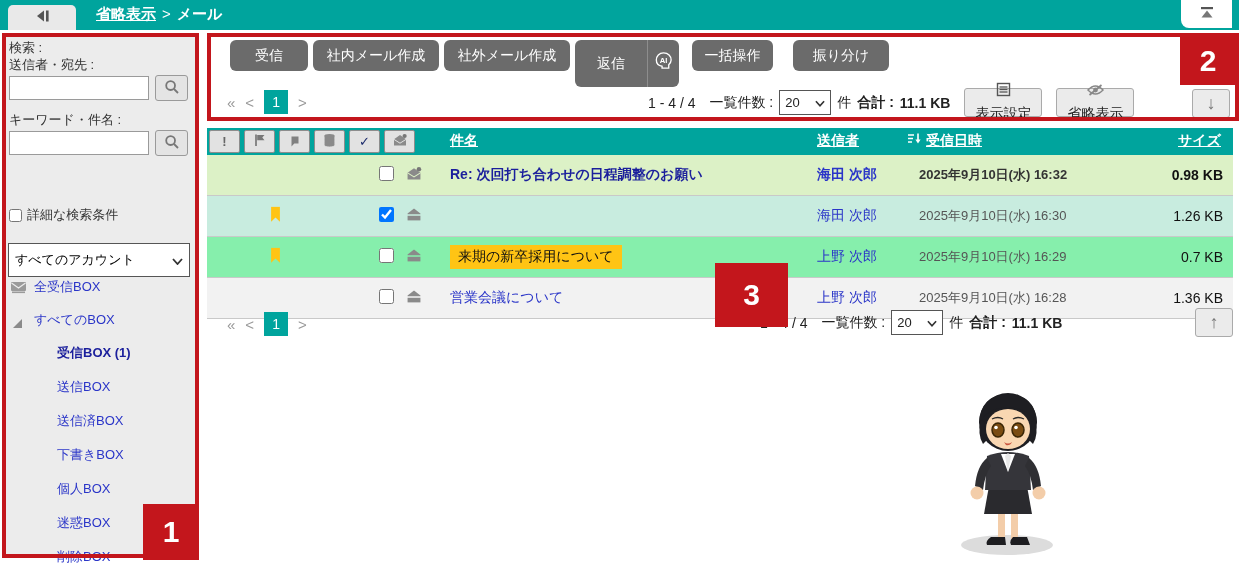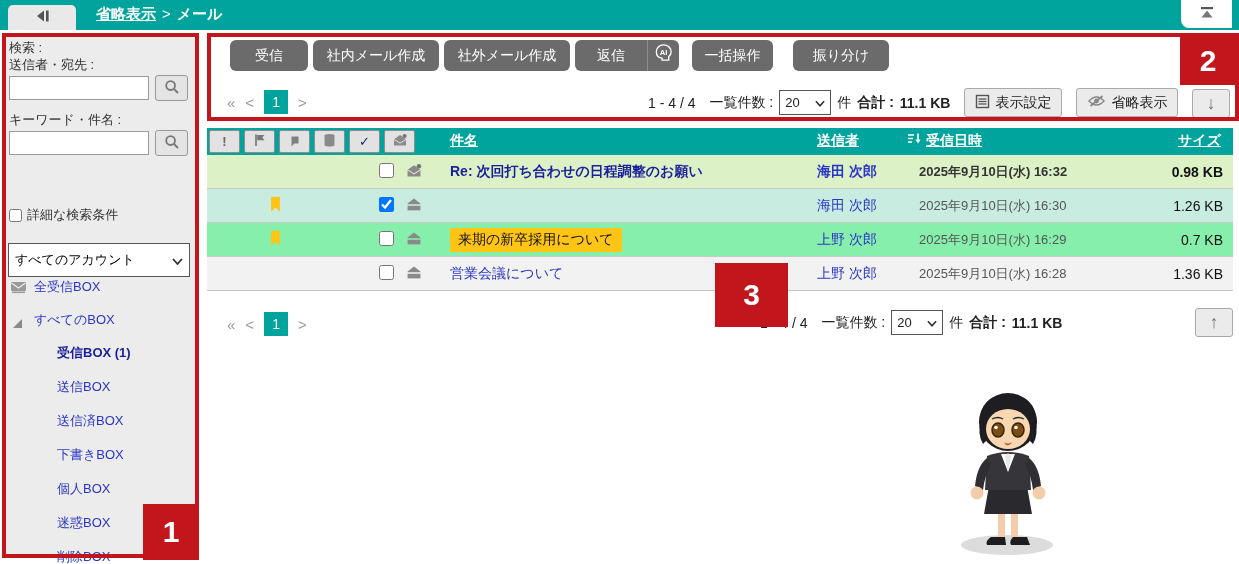--- a/index.html
+++ b/index.html
@@ -38,50 +38,50 @@
     padding:0 6px; justify-content:space-between; cursor:pointer; }
   .folder { position:absolute; font-size:13px; color:#2A35C8; cursor:pointer; white-space:nowrap; }
   .folder.bold { font-weight:bold; color:#1B1F9C; }
   .ficon { position:absolute; }
 
   
   #toolbar { left:207px; top:33px; width:1032px; height:88px; background:#fff; }
   #toolbar-border { left:207px; top:33px; width:1032px; height:88px; }
   .tbtn { position:absolute; top:40px; height:31px; background:#6B6B6B; color:#fff; border:none;
     border-radius:6px; font-size:14px; font-family:inherit; cursor:pointer; }
-  #reply-split { position:absolute; top:40px; left:777px; height:31px; background:#6B6B6B;
+  #reply-split { position:absolute; top:40px; left:777px; height:47px; background:#6B6B6B;
     border-radius:6px; display:flex; align-items:stretch; cursor:pointer; }
   #reply-main { width:72px; color:#fff; font-size:14px; display:flex; align-items:center; justify-content:center; }
   #reply-ai { width:32px; border-left:1px solid #8d8d8d; display:flex; align-items:center; justify-content:center; }
 
   .pager { display:flex; align-items:center; gap:10px; font-size:16px; color:#999; }
   .pager .nav { cursor:pointer; font-size:15px; }
   .pager .page-cur { width:24px; height:24px; background:#00A49D; color:#fff; font-size:14px;
     display:flex; align-items:center; justify-content:center; cursor:pointer; }
   #pager-top { position:absolute; left:227px; top:90px; }
 
   .count-cluster { display:flex; align-items:center; font-size:14px; color:#222; gap:6px; white-space:nowrap; }
   .count-cluster .bold { font-weight:bold; }
   .mini-select { width:52px; height:25px; border:1px solid #555; background:#fff; display:flex;
     align-items:center; justify-content:space-between; padding:0 5px; font-size:13px; cursor:pointer; }
   #cluster-top { position:absolute; left:648px; top:88px; }
   .gbtn { height:29px; background:#EBEBEB; border:1px solid #aaa; border-radius:3px; font-size:14px;
-    color:#222; display:flex; align-items:center; justify-content:center; gap:5px; padding:0 10px; cursor:pointer; }
+    color:#222; display:flex; align-items:center; justify-content:center; gap:5px; padding:0 10px; cursor:pointer;flex-direction:column; }
   .arrow-btn { width:38px; height:29px; background:#EBEBEB; border:1px solid #aaa; border-radius:3px;
     color:#777; font-size:18px; font-weight:bold; display:flex; align-items:center; justify-content:center; cursor:pointer; }
 
   
   #list { left:207px; top:128px; width:1026px; }
   #list-header { position:relative; height:27px; background:#00A49D; }
   .hicon-btn { position:absolute; top:2px; width:31px; height:23px; background:#E2E2E2;
     border:1px solid #8d8d8d; border-radius:2px; display:flex; align-items:center; justify-content:center;
     cursor:pointer; color:#666; font-weight:bold; font-size:13px; }
   .hcol { position:absolute; top:4px; color:#fff; font-size:14px; font-weight:bold;
     text-decoration:underline; cursor:pointer; white-space:nowrap; }
-  .mrow { position:relative; height:34px; border-bottom:1px solid #c9c9c9; font-size:14px; }
+  .mrow { position:relative; height:41px; border-bottom:1px solid #c9c9c9; font-size:14px; }
   .mrow .cell { position:absolute; top:50%; transform:translateY(-50%); white-space:nowrap; }
   .c-flag { left:63px; } .c-check { left:172px; } .c-env { left:198px; }
   .c-subj { left:243px; } .c-sender { left:610px; color:#2A35C8; cursor:pointer; }
   .c-date { left:712px; color:#555; font-size:13px; }
   .c-size { right:10px; color:#111; }
   .row-unread { background:#DCF1C6; }
   .row-unread .c-subj { color:#1B1F9C; font-weight:bold; cursor:pointer; }
   .row-unread .c-sender { font-weight:bold; }
   .row-unread .c-date { color:#333; font-weight:bold; }
   .row-unread .c-size { font-weight:bold; }

